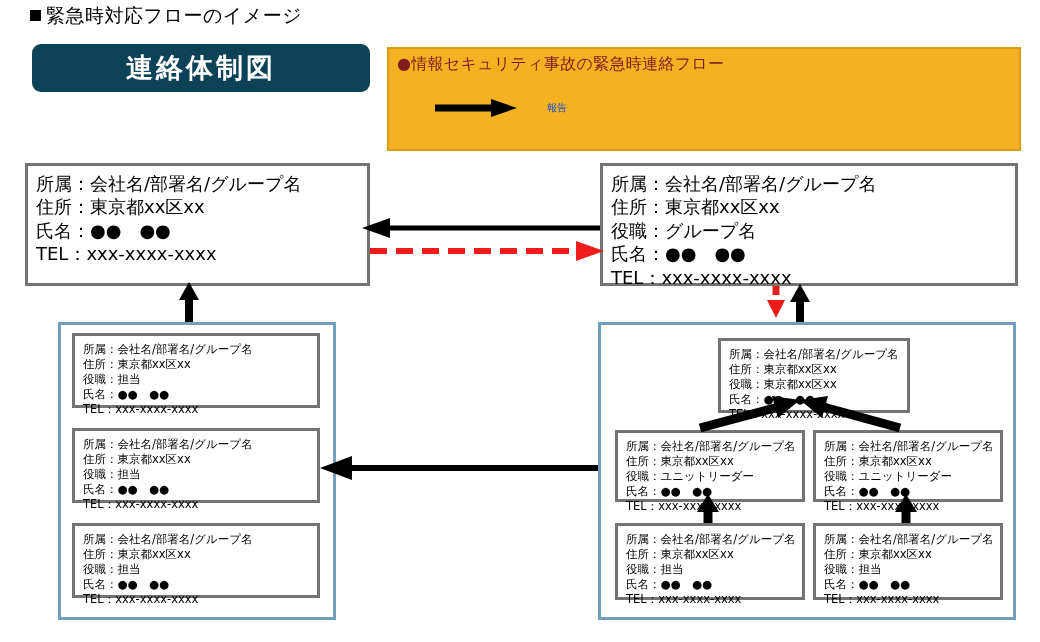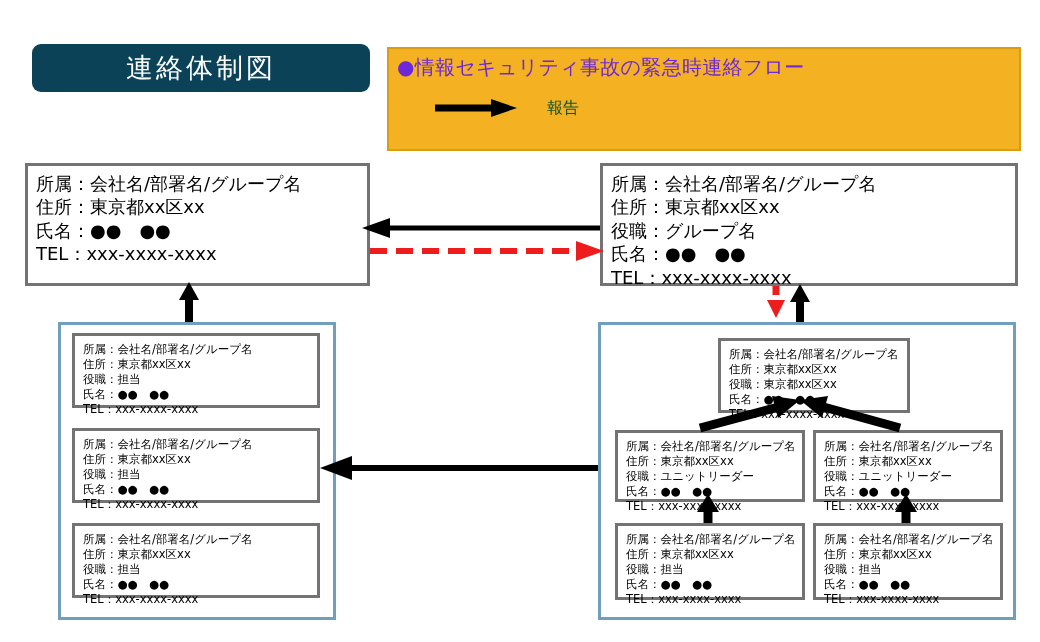--- a/index.html
+++ b/index.html
@@ -42,58 +42,58 @@
     background:#0b4257;
     border-radius:9px;
     display:flex;
     align-items:center;
     justify-content:center;
   }
   .title-plate span{
     color:#ffffff;
     font-size:27px;
     letter-spacing:3px;
-    font-weight:400;
+    font-weight:700;
   }
 
   
   .legend-panel{
     position:absolute;
     left:387px; top:47px;
     width:634px; height:104px;
     background:#f4b223;
     border:2px solid #d99c12;
     box-sizing:border-box;
   }
   .legend-title{
     position:absolute;
     left:8px; top:5px;
-    font-size:20px;
-    color:#6d28d9;
+    font-size:16px;
+    color:#7f1d1d;
     white-space:nowrap;
     letter-spacing:.3px;
   }
   .legend-row{
     position:absolute;
     left:44px;
     height:22px;
     display:flex;
     align-items:center;
   }
   .legend-row.r1{ top:48px; }
   .legend-row.r2{ top:73px; }
   .legend-sample{
     width:86px;height:22px;
     position:relative;
     flex:0 0 86px;
   }
   .legend-label{
     margin-left:28px;
-    font-size:16px;
-    color:#14532d;
+    font-size:10px;
+    color:#1d4ed8;
     white-space:nowrap;
   }
 
   
   .card{
     position:absolute;
     background:#ffffff;
     border:3px solid #737373;
     box-sizing:border-box;
   }
@@ -121,20 +121,23 @@
     left:0;top:0;
     width:1040px;height:642px;
     pointer-events:none;
   }
 </style>
 </head>
 <body>
 
 <div id="canvas">
 
+  <div class="page-heading">
+    <span class="heading-marker"></span><span>緊急時対応フローのイメージ</span>
+  </div>
 
   <div class="title-plate">
     <span>連絡体制図</span>
   </div>
 
   <div class="legend-panel">
     <div class="legend-title">●情報セキュリティ事故の緊急時連絡フロー</div>
 
     <div class="legend-row r1">
       <div class="legend-sample">

